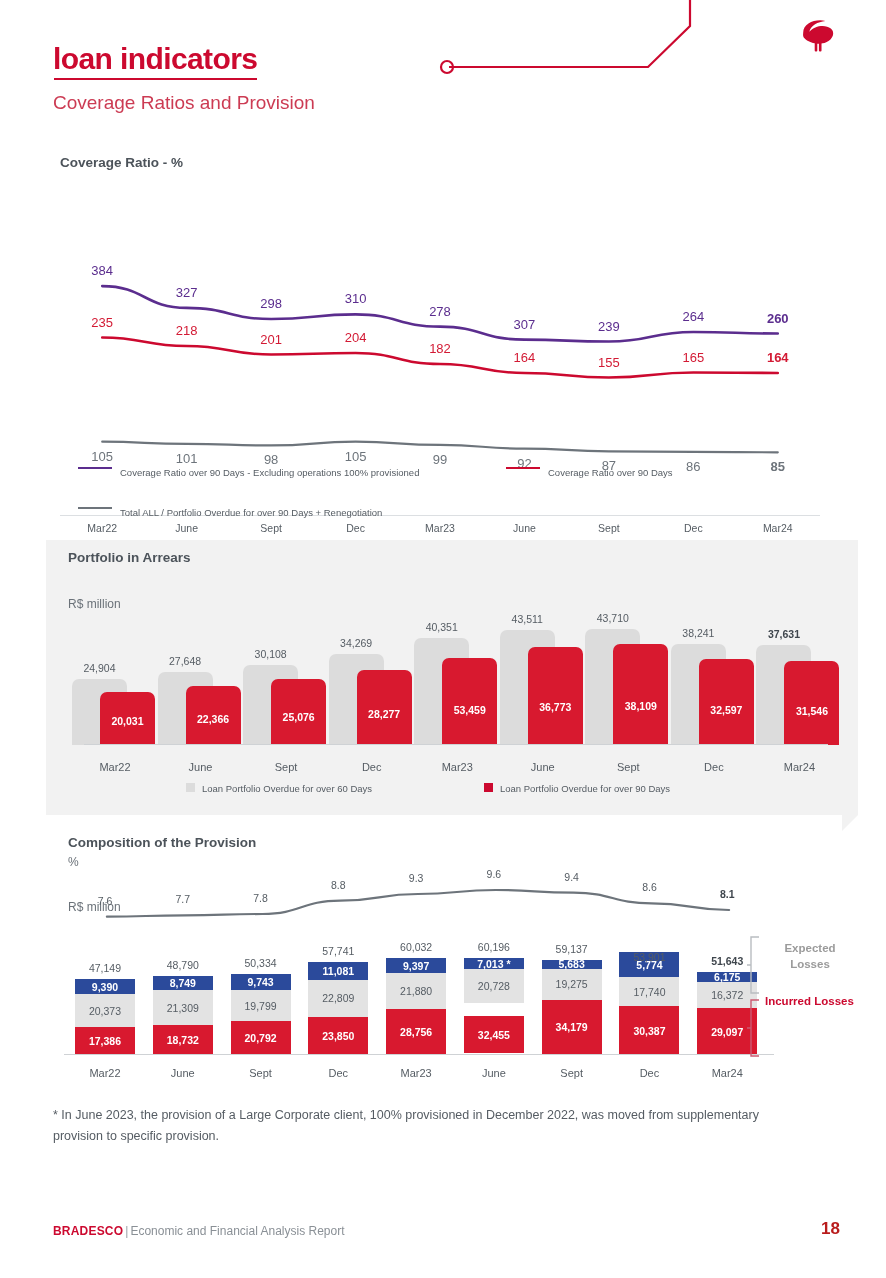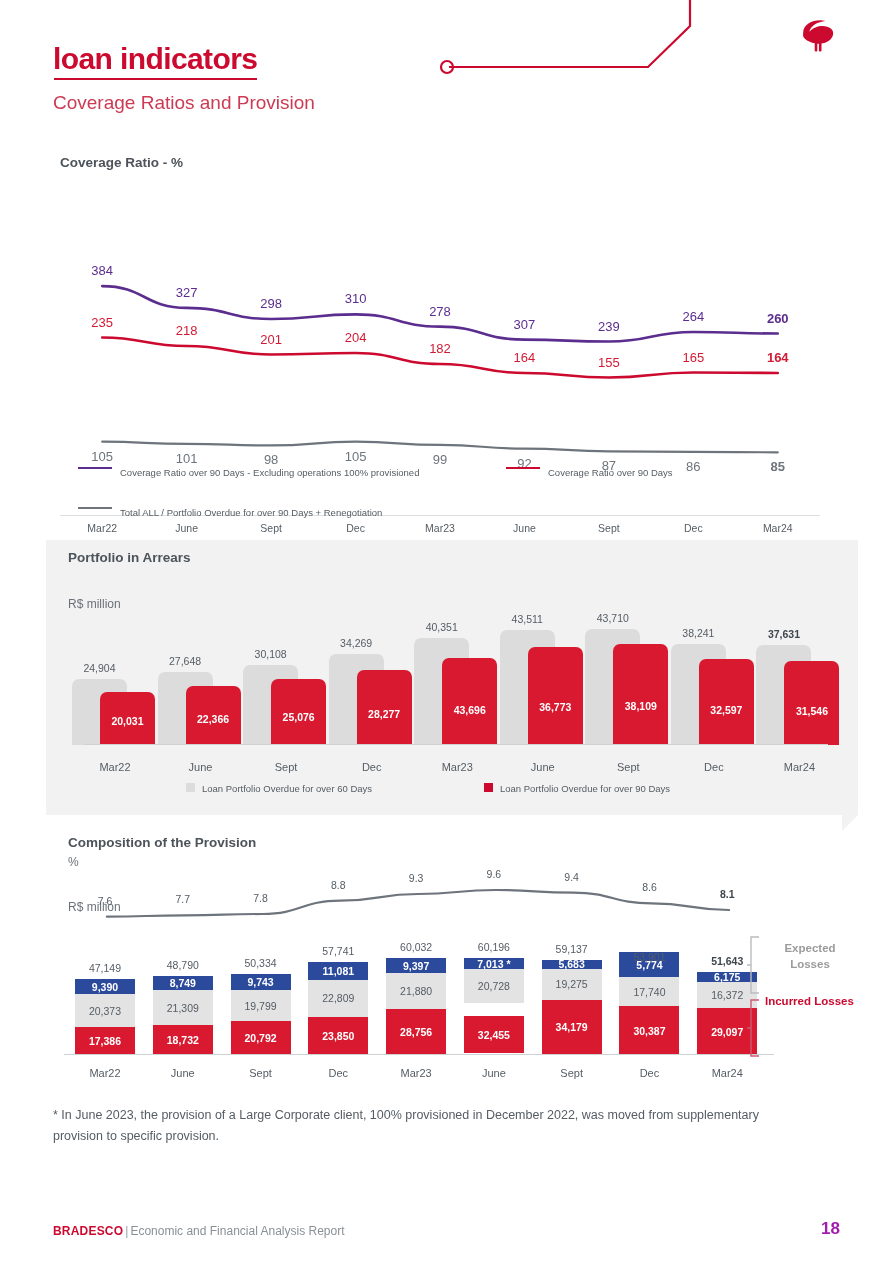--- a/index.html
+++ b/index.html
@@ -132,21 +132,21 @@
   }
   .footer {
     position: absolute; left: 53px; top: 1224px; width: 780px;
     font-size: 12px;
   }
   .footer .brand { color: #cc092f; font-weight: bold; letter-spacing: 0.2px; }
   .footer .sep { color: #9aa0a6; margin: 0 2px; }
   .footer .rep { color: #8a9096; }
   .pageno {
     position: absolute; right: 46px; top: 1219px;
-    font-size: 17px; font-weight: bold; color: #a21caf;
+    font-size: 17px; font-weight: bold; color: #b91c1c;
   }
 </style>
 </head>
 <body>
 
 <svg class="deco" viewBox="0 0 886 100">
   <path d="M449 67 H648 L690 26 V-10" fill="none" stroke="#cc092f" stroke-width="2.2"></path>
   <circle cx="447" cy="67" r="6" fill="none" stroke="#cc092f" stroke-width="2.2"></circle>
 </svg>
 
@@ -259,21 +259,21 @@
           <div class="bar-grey" style="height: 90.8873px;"></div>
           <div class="bar-red" style="height: 74.9955px;"></div>
           <div class="bar-grey-lbl" style="bottom: 95.8873px;">34,269</div>
           <div class="bar-red-lbl" style="bottom: 24.7485px;">28,277</div>
           <div class="c2-xlbl" style="bottom: -28px;">Dec</div>
         </div>
         <div class="c2-group" style="left: 346.222px;">
           <div class="bar-grey" style="height: 107.018px;"></div>
           <div class="bar-red" style="height: 87.2724px;"></div>
           <div class="bar-grey-lbl" style="bottom: 112.018px;">40,351</div>
-          <div class="bar-red-lbl" style="bottom: 28.7999px;">43,696</div>
+          <div class="bar-red-lbl" style="bottom: 28.7999px;">53,459</div>
           <div class="c2-xlbl" style="bottom: -28px;">Mar23</div>
         </div>
         <div class="c2-group" style="left: 431.778px;">
           <div class="bar-grey" style="height: 115.399px;"></div>
           <div class="bar-red" style="height: 97.5284px;"></div>
           <div class="bar-grey-lbl" style="bottom: 120.399px;">43,511</div>
           <div class="bar-red-lbl" style="bottom: 32.1844px;">36,773</div>
           <div class="c2-xlbl" style="bottom: -28px;">June</div>
         </div>
         <div class="c2-group" style="left: 517.333px;">

